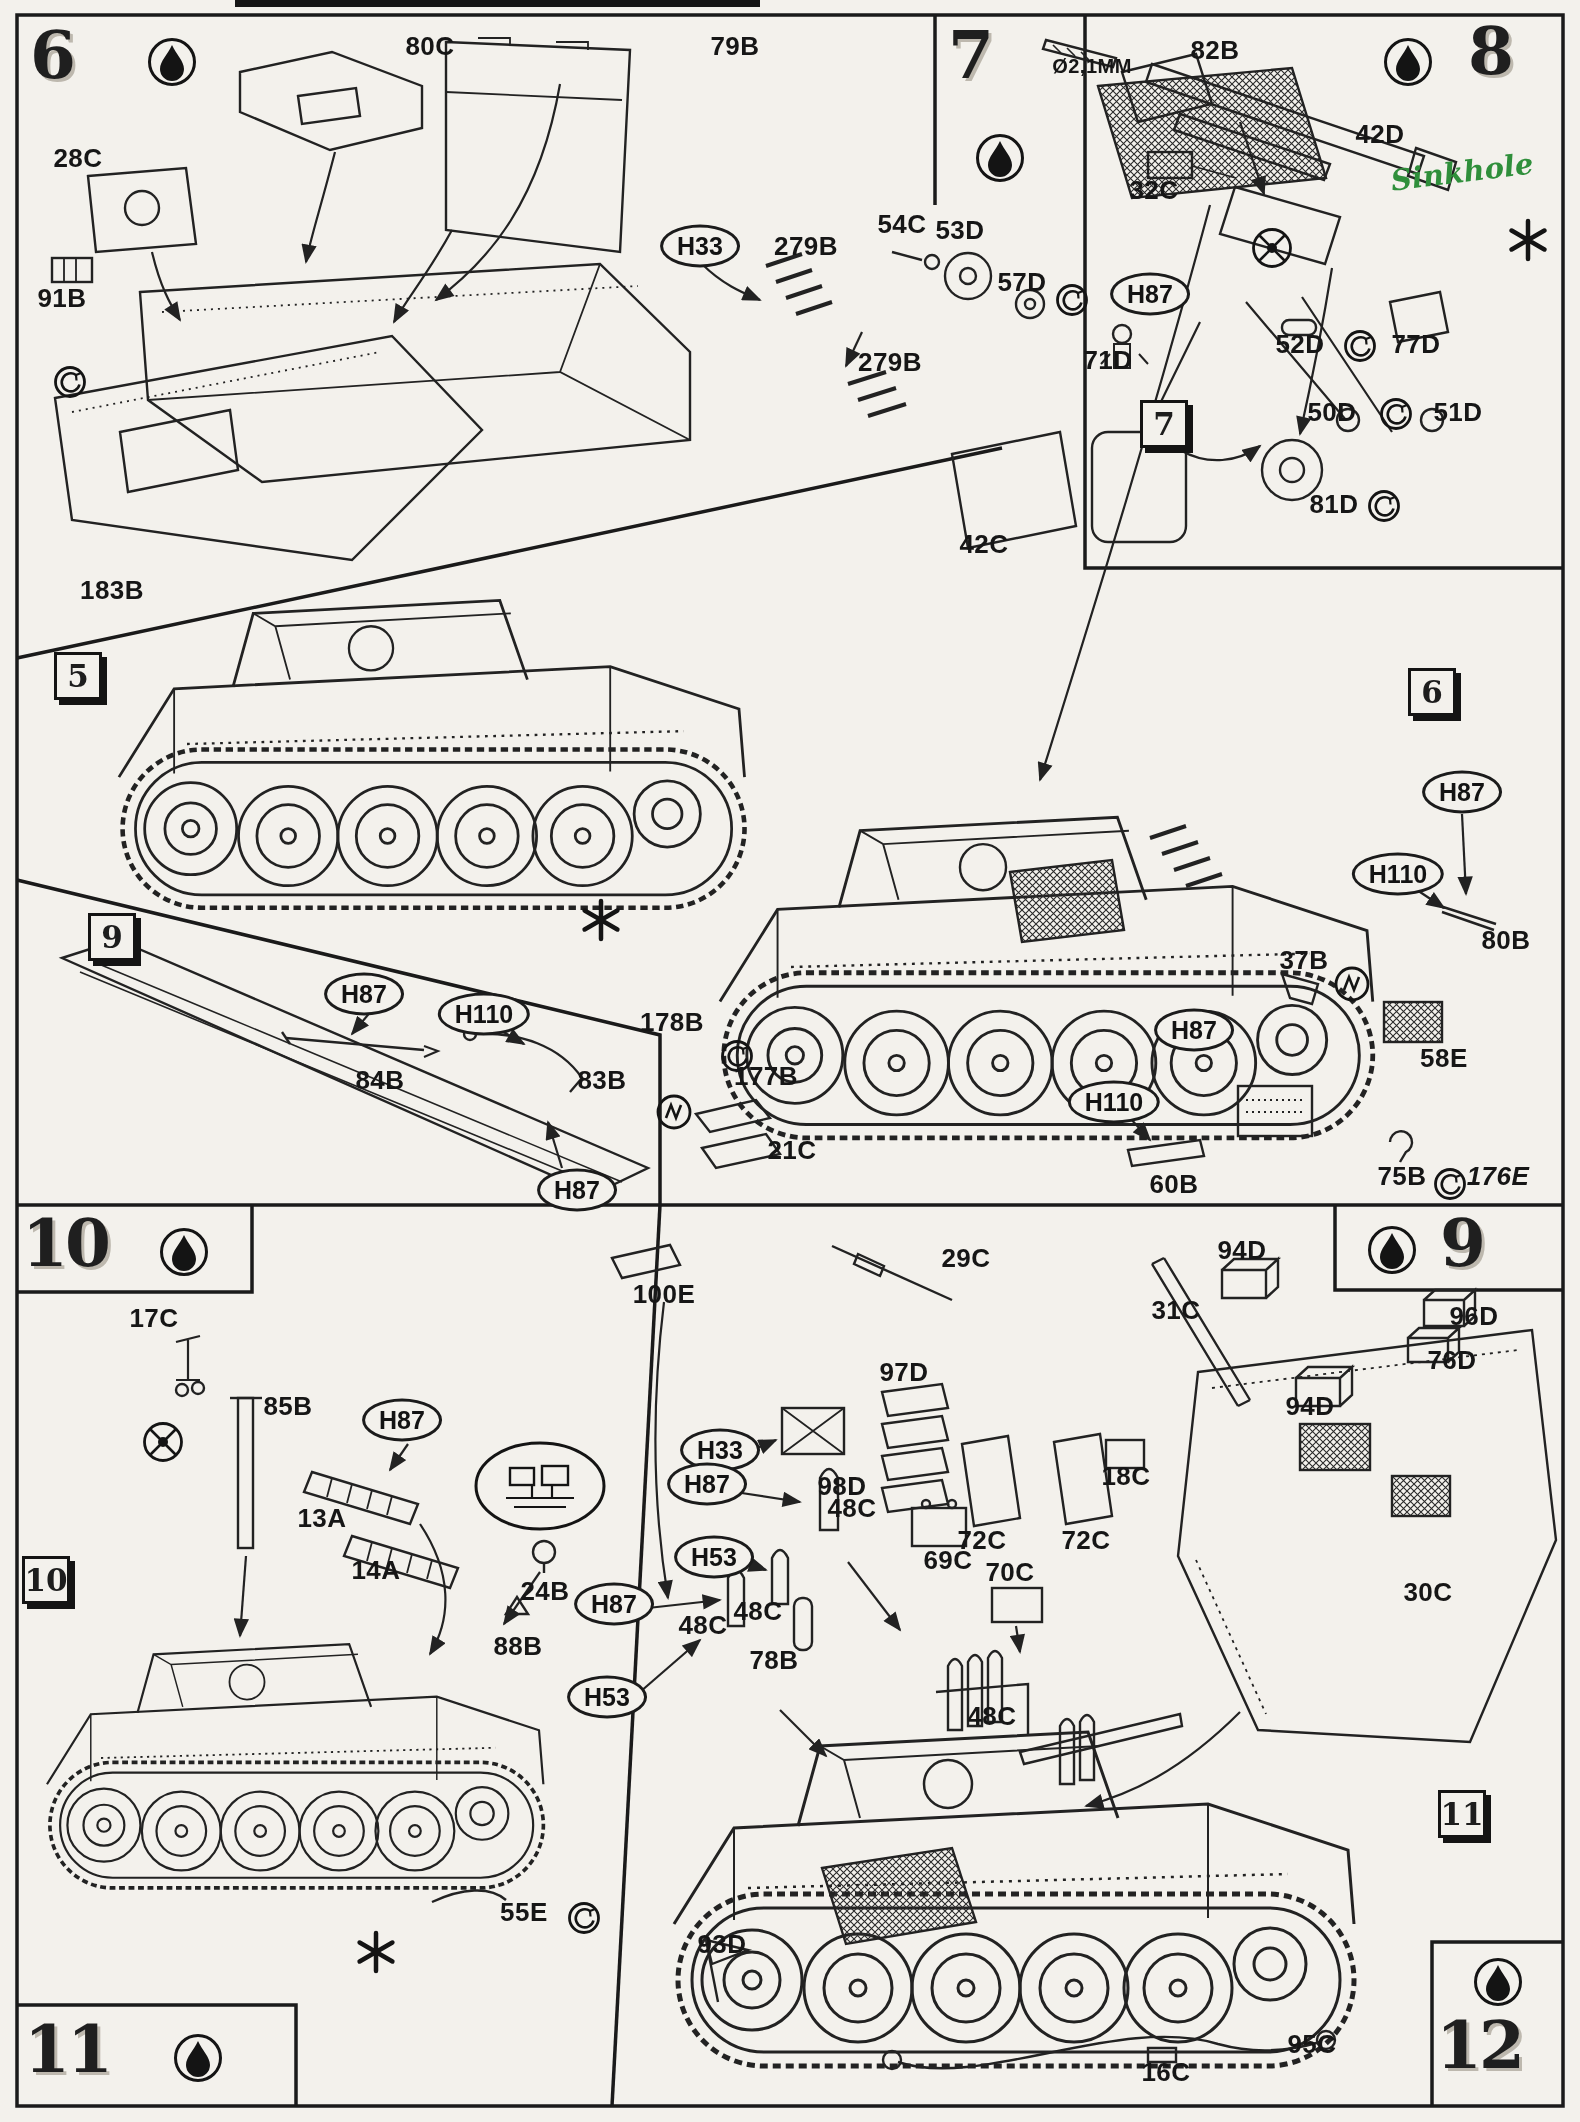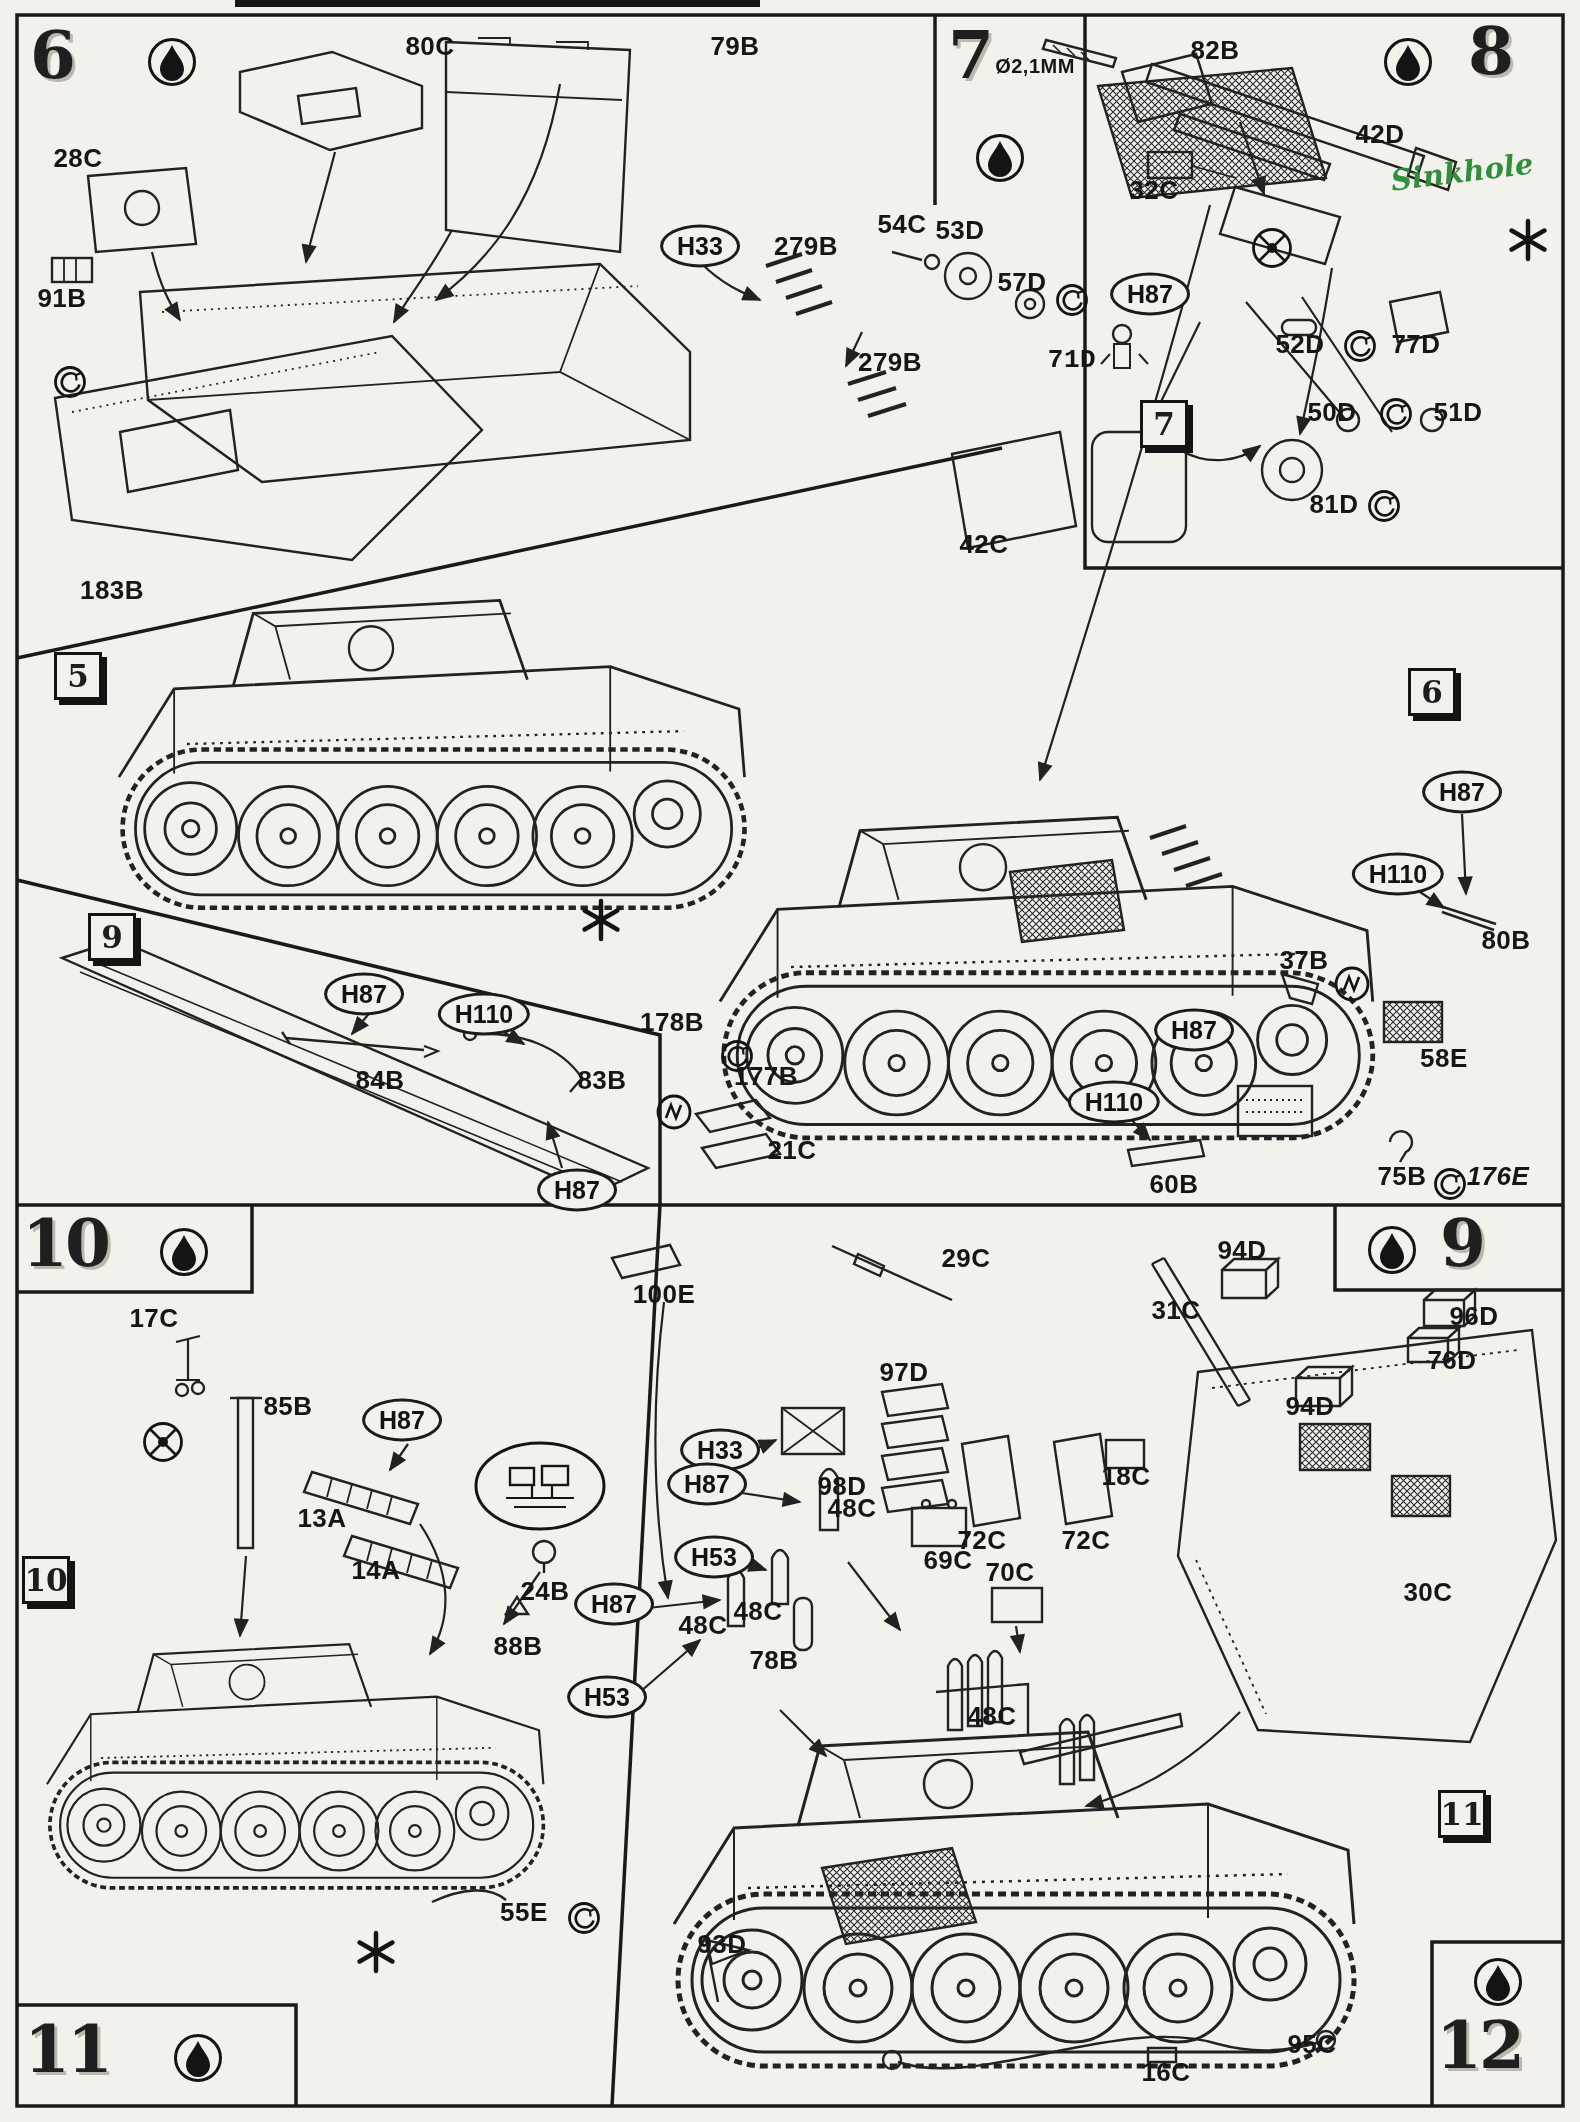--- a/index.html
+++ b/index.html
@@ -393,24 +393,24 @@
     <div class="plabel" style="left: 735px; top: 46px;">79B</div>
     <div class="plabel" style="left: 1215px; top: 50px;">82B</div>
     <div class="plabel" style="left: 78px; top: 158px;">28C</div>
     <div class="plabel" style="left: 62px; top: 298px;">91B</div>
     <div class="plabel" style="left: 112px; top: 590px;">183B</div>
     <div class="plabel" style="left: 902px; top: 224px;">54C</div>
     <div class="plabel" style="left: 960px; top: 230px; text-align: right;">53D</div>
     <div class="plabel" style="left: 806px; top: 246px;">279B</div>
     <div class="plabel" style="left: 890px; top: 362px;">279B</div>
     <div class="plabel" style="left: 1022px; top: 282px;">57D</div>
-    <div class="plabel small" style="left: 1035px; top: 66px; text-align: right;">Ø2,1MM</div>
+    <div class="plabel small" style="left: 1092px; top: 66px; text-align: right;">Ø2,1MM</div>
     <div class="plabel" style="left: 1154px; top: 190px;">32C</div>
     <div class="plabel" style="left: 1380px; top: 134px;">42D</div>
-    <div class="plabel" style="left: 1072px; top: 360px; font-family: Liberation Mono, monospace;">71D</div>
+    <div class="plabel" style="left: 1108px; top: 360px;">71D</div>
     <div class="plabel" style="left: 1300px; top: 344px;">52D</div>
     <div class="plabel" style="left: 1416px; top: 344px;">77D</div>
     <div class="plabel" style="left: 1332px; top: 412px;">50D</div>
     <div class="plabel" style="left: 1458px; top: 412px;">51D</div>
     <div class="plabel" style="left: 1334px; top: 504px;">81D</div>
     <div class="plabel" style="left: 984px; top: 544px;">42C</div>
     <div class="plabel" style="left: 1506px; top: 940px;">80B</div>
     <div class="plabel" style="left: 1304px; top: 960px;">37B</div>
     <div class="plabel" style="left: 1444px; top: 1058px;">58E</div>
     <div class="plabel" style="left: 1174px; top: 1184px;">60B</div>

